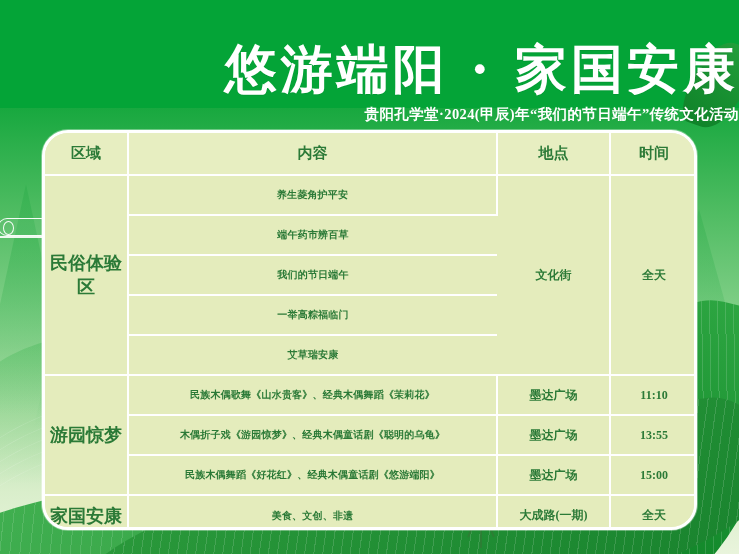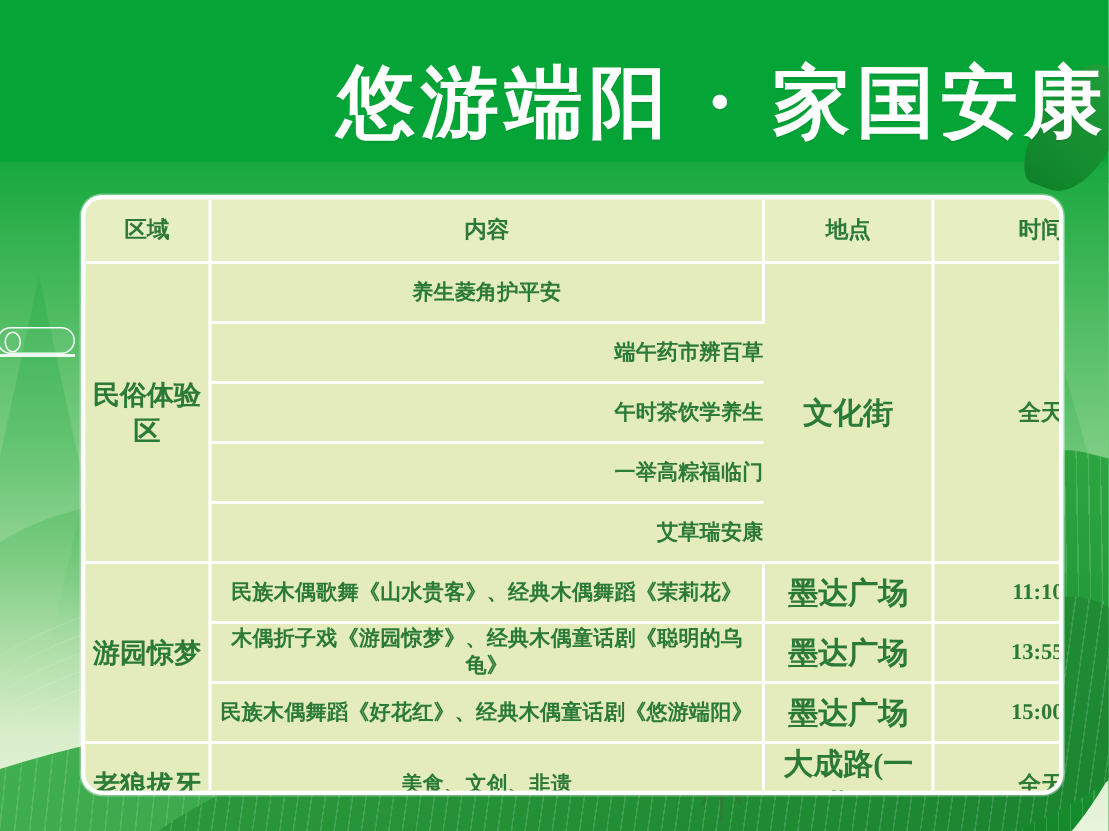--- a/index.html
+++ b/index.html
@@ -134,47 +134,46 @@
   }
   .subtitle {
     margin-top:8px; font-size:14.5px; color:#ffffff; letter-spacing:.4px;
     font-weight:bold;
     font-family:"Liberation Serif","DejaVu Serif",serif;
   }
 
   
   .card {
     position:absolute; left:42px; top:130px; width:655px; height:400px;
-    border:3px solid #ffffff; border-radius:14px;
+    border:3px solid #ffffff; border-radius:26px;
     background:#e4ecbc; overflow:hidden; z-index:6;
     box-shadow:0 0 0 1px rgba(255,255,255,.35);
-    margin-left:12px;
   }
   table { width:100%; height:100%; border-collapse:collapse; table-layout:fixed; }
   col.c-area    { width:83px; }
   col.c-content { width:369px; }
   col.c-place   { width:113px; }
   col.c-time    { width:87px; }
 
   th, td {
     text-align:center; vertical-align:middle;
     color:#2b7a37; font-weight:bold;
     border-right:2px solid #ffffff;
     border-bottom:2px solid #ffffff;
     background:rgba(228,236,188,.92);
     font-family:"Liberation Serif","DejaVu Serif",serif;
   }
-  th:last-child, td:last-child { border-right:none;text-align:right; }
+  th:last-child, td:last-child { border-right:none; }
   tr:last-child td { border-bottom:none; }
 
   thead th { height:42px; font-size:15px; background:rgba(231,238,193,.95); }
-  td { font-size:20px; height:40px; }
-  td.content-cell { font-size:14px; letter-spacing:.2px; }
+  td { font-size:12px; height:40px; }
+  td.content-cell { font-size:10px; letter-spacing:.2px; }
   td.area-cell { font-size:18px; }
-  td.time-cell { font-size:15px; }
+  td.time-cell { font-size:12px; }
 </style>
 </head>
 <body>
 
 <div class="bg">
   <div class="bg-top"></div>
   <div class="bg-body"></div>
 
   <div class="hill"></div>
   <div class="hill r"></div>
@@ -216,20 +215,21 @@
     <b style="left:36px;bottom:30px;"></b>
     <b style="left:22px;bottom:38px;"></b>
     <b style="left:32px;bottom:42px;"></b>
     <b style="left:12px;bottom:20px;"></b>
     <b style="left:42px;bottom:22px;"></b>
   </div>
 </div>
 
 <div class="header">
   <div class="title">悠游端阳 · 家国安康</div>
+  <div class="subtitle">贵阳孔学堂·2024(甲辰)年“我们的节日端午”传统文化活动</div>
 </div>
 
 <div class="card">
   <table>
     <colgroup>
       <col class="c-area">
         <col class="c-content">
         <col class="c-place">
         <col class="c-time">
     </colgroup>
@@ -246,21 +246,21 @@
       <tr>
         <td class="area-cell" rowspan="5">民俗体验区</td>
         <td class="content-cell">养生菱角护平安</td>
         <td rowspan="5">文化街</td>
         <td class="time-cell" rowspan="5">全天</td>
       </tr>
       <tr>
         <td class="content-cell">端午药市辨百草</td>
       </tr>
       <tr>
-        <td class="content-cell">午时茶饮学养生</td>
+        <td class="content-cell">我们的节日端午</td>
       </tr>
       <tr>
         <td class="content-cell">一举高粽福临门</td>
       </tr>
       <tr>
         <td class="content-cell">艾草瑞安康</td>
       </tr>
 
       <tr>
         <td class="area-cell" rowspan="3">游园惊梦</td>
@@ -273,21 +273,21 @@
         <td>墨达广场</td>
         <td class="time-cell">13:55</td>
       </tr>
       <tr>
         <td class="content-cell">民族木偶舞蹈《好花红》、经典木偶童话剧《悠游端阳》</td>
         <td>墨达广场</td>
         <td class="time-cell">15:00</td>
       </tr>
 
       <tr>
-        <td class="area-cell">老狼拔牙</td>
+        <td class="area-cell">家国安康</td>
         <td class="content-cell">美食、文创、非遗</td>
         <td>大成路(一期)</td>
         <td class="time-cell">全天</td>
       </tr>
 
     </tbody>
   </table>
 </div>
 
 </body></html>

